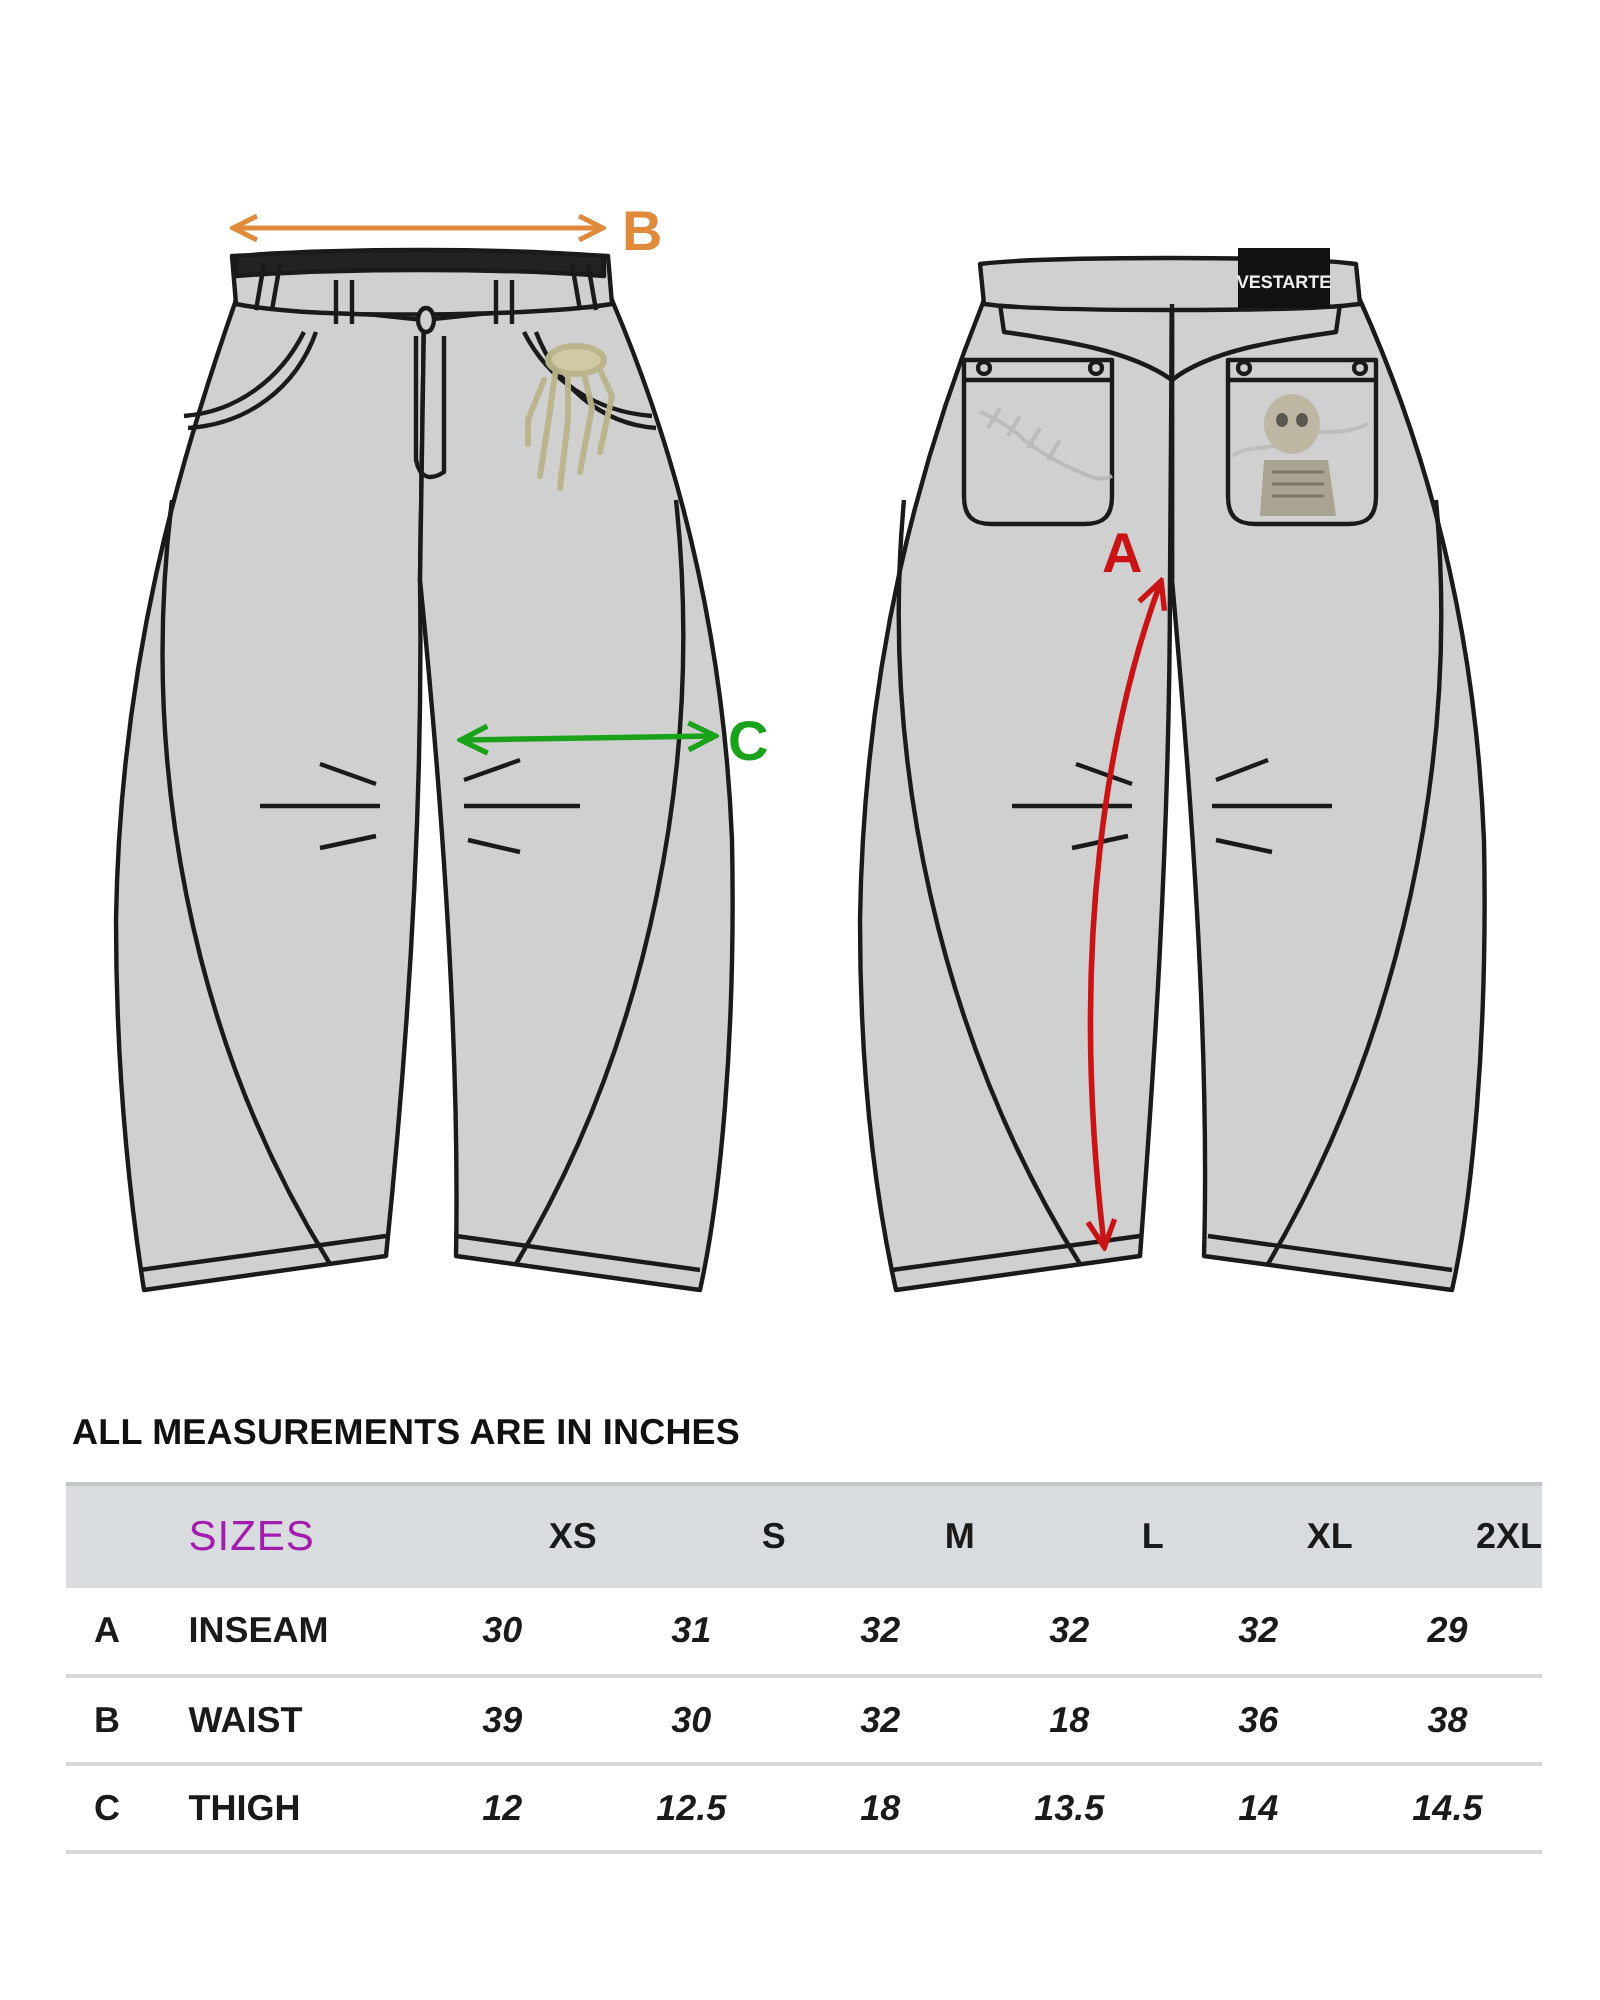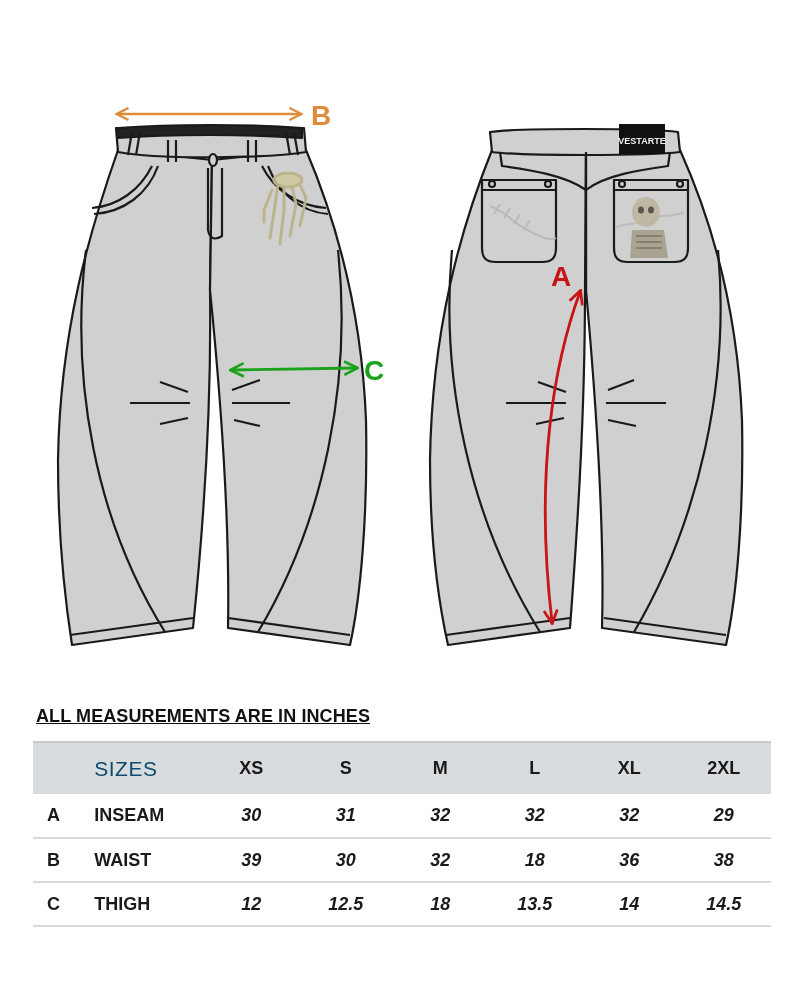--- a/index.html
+++ b/index.html
@@ -1,33 +1,33 @@
 <!DOCTYPE html>
 <html><head>
   <meta charset="utf-8">
   <style>
     * { box-sizing: border-box; margin: 0; padding: 0; }
     html, body { width: 800px; height: 1000px; background: #ffffff; overflow: hidden; }
     body { font-family: "Liberation Sans", sans-serif; color: #1a1a1a; position: relative; }
     .illustration { position: absolute; left: 0; top: 0; width: 800px; height: 680px; }
     .note {
       position: absolute; left: 36px; top: 706px;
-      font-size: 18px; font-weight: bold; color: #111; letter-spacing: 0.1px; text-decoration: underline;
+      font-size: 18px; font-weight: bold; color: #111; letter-spacing: 0.1px;
     }
     .size-table {
       position: absolute; left: 33px; top: 741px; width: 738px;
       border-collapse: collapse;
     }
     .size-table thead tr { background: #d8dcdf; height: 52px; border-top: 2px solid #c4c8cb; }
     .size-table tbody tr { height: 44px; border-bottom: 2px solid #d7d9db; }
     .size-table th, .size-table td { text-align: center; font-weight: bold; font-size: 18px; color: #1a1a1a; }
     .size-table th.letter-col, .size-table td.letter-col { width: 45px; text-align: left; padding-left: 14px; }
     .size-table th.name-col, .size-table td.name-col { width: 125px; text-align: left; padding-left: 16px; }
-    .size-table th.name-col { font-weight: normal; font-size: 21px; color: #0c4a6e; letter-spacing: 0.5px; }
-    .size-table th.size-col { width: 94px; font-size: 18px; }
+    .size-table th.name-col { font-weight: normal; font-size: 21px; color: #a21caf; letter-spacing: 0.5px; }
+    .size-table th.size-col { width: 94px; font-size: 18px; text-align: right; }
     .size-table td.val { font-size: 18px; font-style: italic; }
   </style>
 </head>
 <body>
 
 <svg class="illustration" viewBox="0 0 800 680" xmlns="http://www.w3.org/2000/svg">
   <defs>
     <marker id="arrowB" viewBox="0 0 10 10" refX="8" refY="5" markerWidth="6" markerHeight="6" orient="auto-start-reverse">
       <path d="M1 1 L9 5 L1 9" fill="none" stroke="#e08a3c" stroke-width="1.6"></path>
     </marker>

